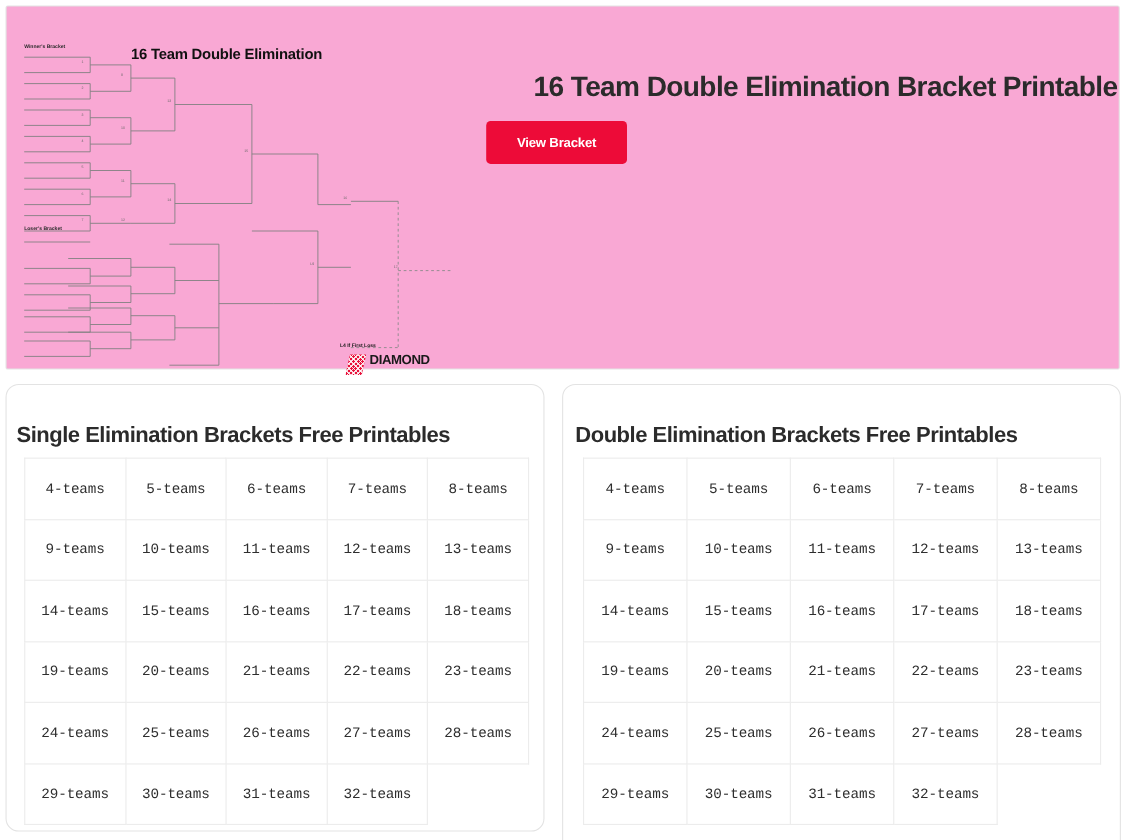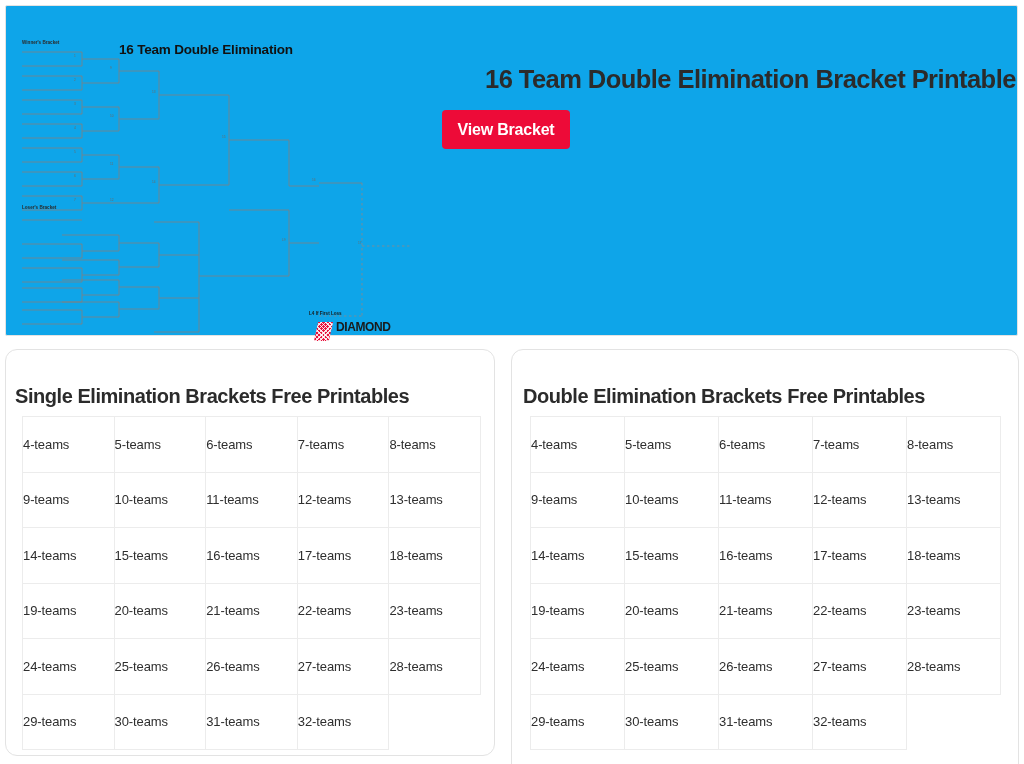--- a/index.html
+++ b/index.html
@@ -22,21 +22,21 @@
 
   
   .hero-card {
     position: absolute;
     left: 5px;
     top: 5px;
     width: 1013px;
     height: 331px;
     border: 1px solid #e3e3e3;
     border-radius: 2px;
-    background: #0ea5e9;
+    background: #f9a8d4;
     box-sizing: border-box;
   }
 
   .bracket-figure {
     position: absolute;
     left: 8px;
     top: 8px;
     width: 412px;
     height: 320px;
   }
@@ -143,21 +143,21 @@
   .view-bracket-btn {
     position: absolute;
     left: 6px;
     top: 104px;
     width: 128px;
     height: 39px;
     background: #ed0b38;
     border: none;
     border-radius: 4px;
     color: #ffffff;
-    font-size: 16px;
+    font-size: 12px;
     font-weight: bold;
     font-family: "Liberation Sans", sans-serif;
     letter-spacing: -0.2px;
     cursor: pointer;
     padding: 0;
   }
 
   
   .table-card {
     position: absolute;
@@ -202,25 +202,25 @@
   }
   .table-card.right .bracket-table {
     left: 18px;
     top: 66px;
     width: 471px;
   }
 
   .bracket-table td {
     border: 1px solid #ececec;
     height: 54.5px;
-    text-align: left;
+    text-align: center;
     vertical-align: middle;
     font-size: 13px;
     color: #2e2e2e;
-    font-family: Liberation Sans, sans-serif;
+    font-family: Liberation Mono, monospace;
     letter-spacing: -0.1px;
     padding: 0;
   }
   .bracket-table td.empty {
     border-color: transparent;
     border-left-color: #ececec;
   }
   .bracket-table a {
     color: #2e2e2e;
     text-decoration: none;

